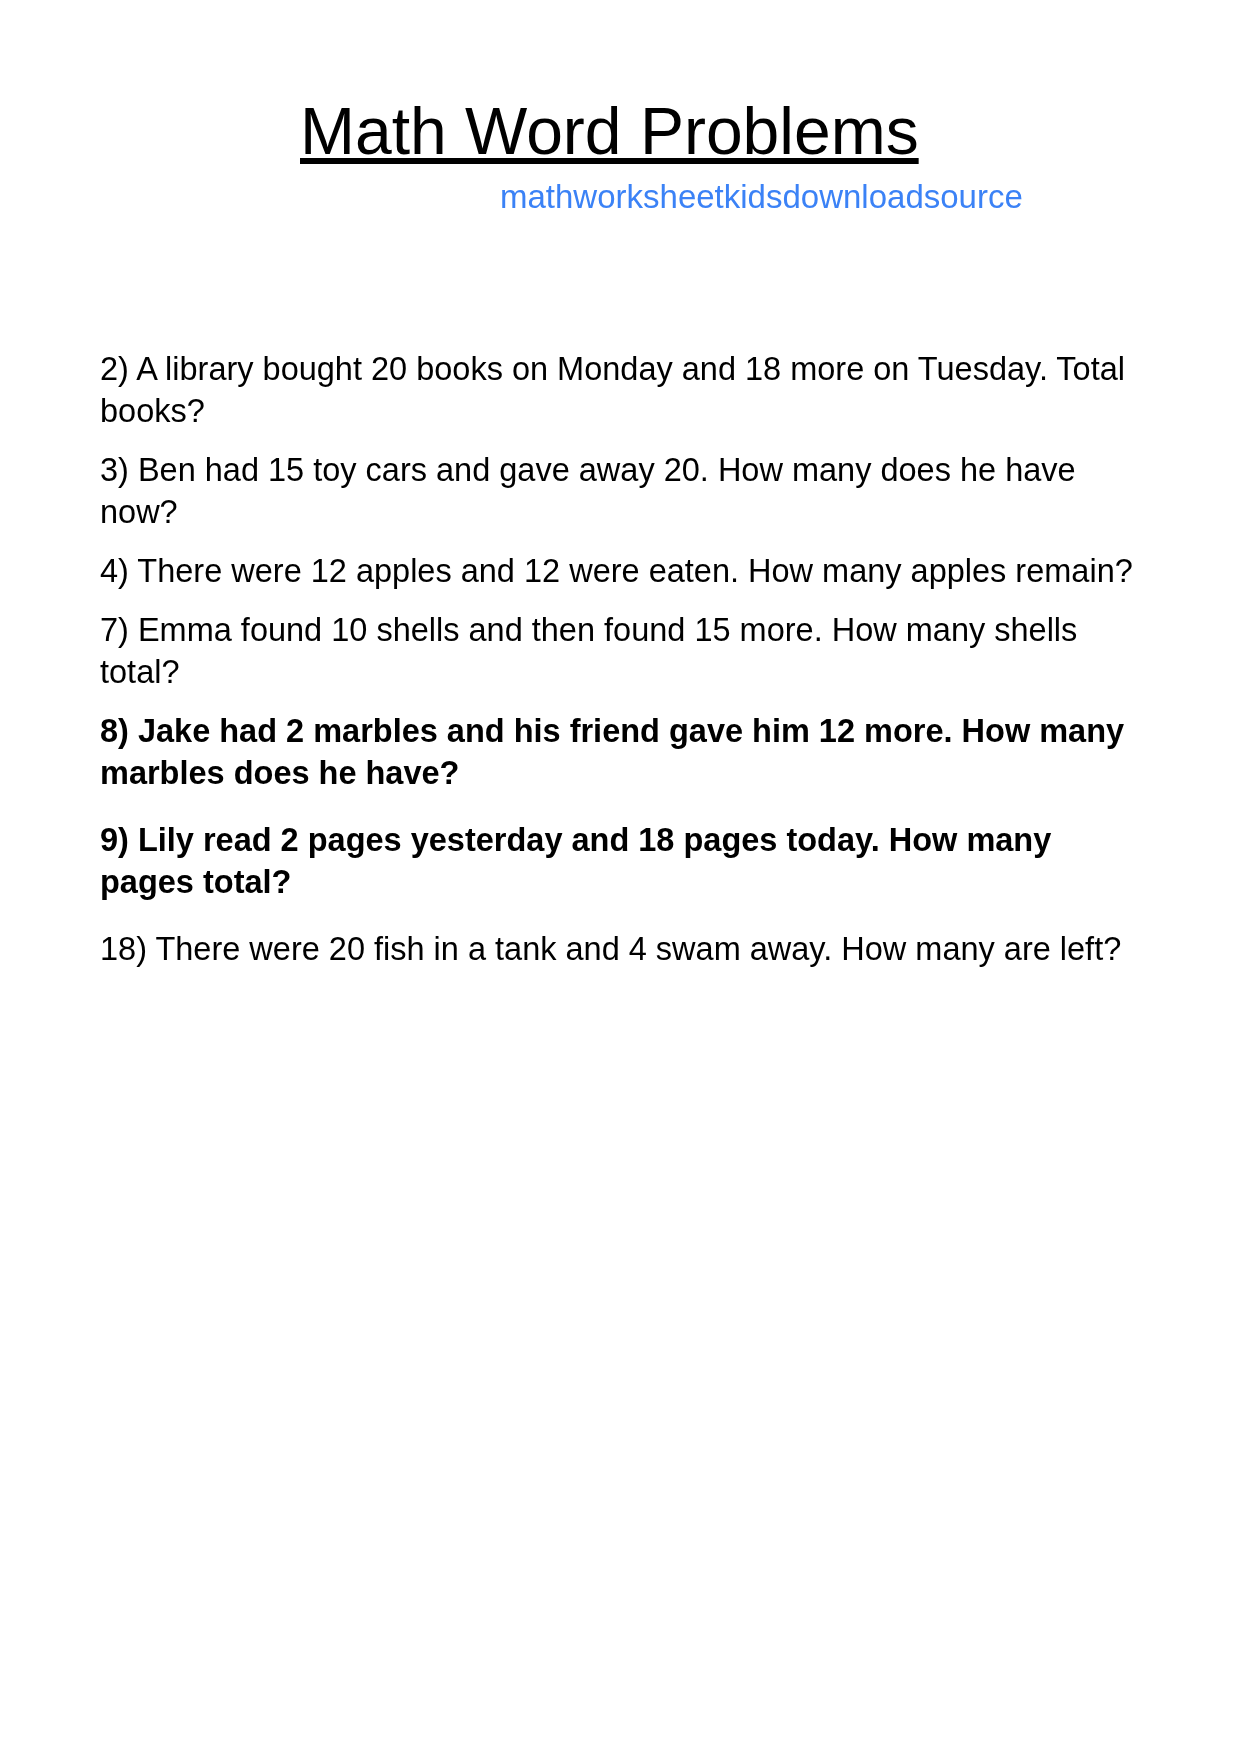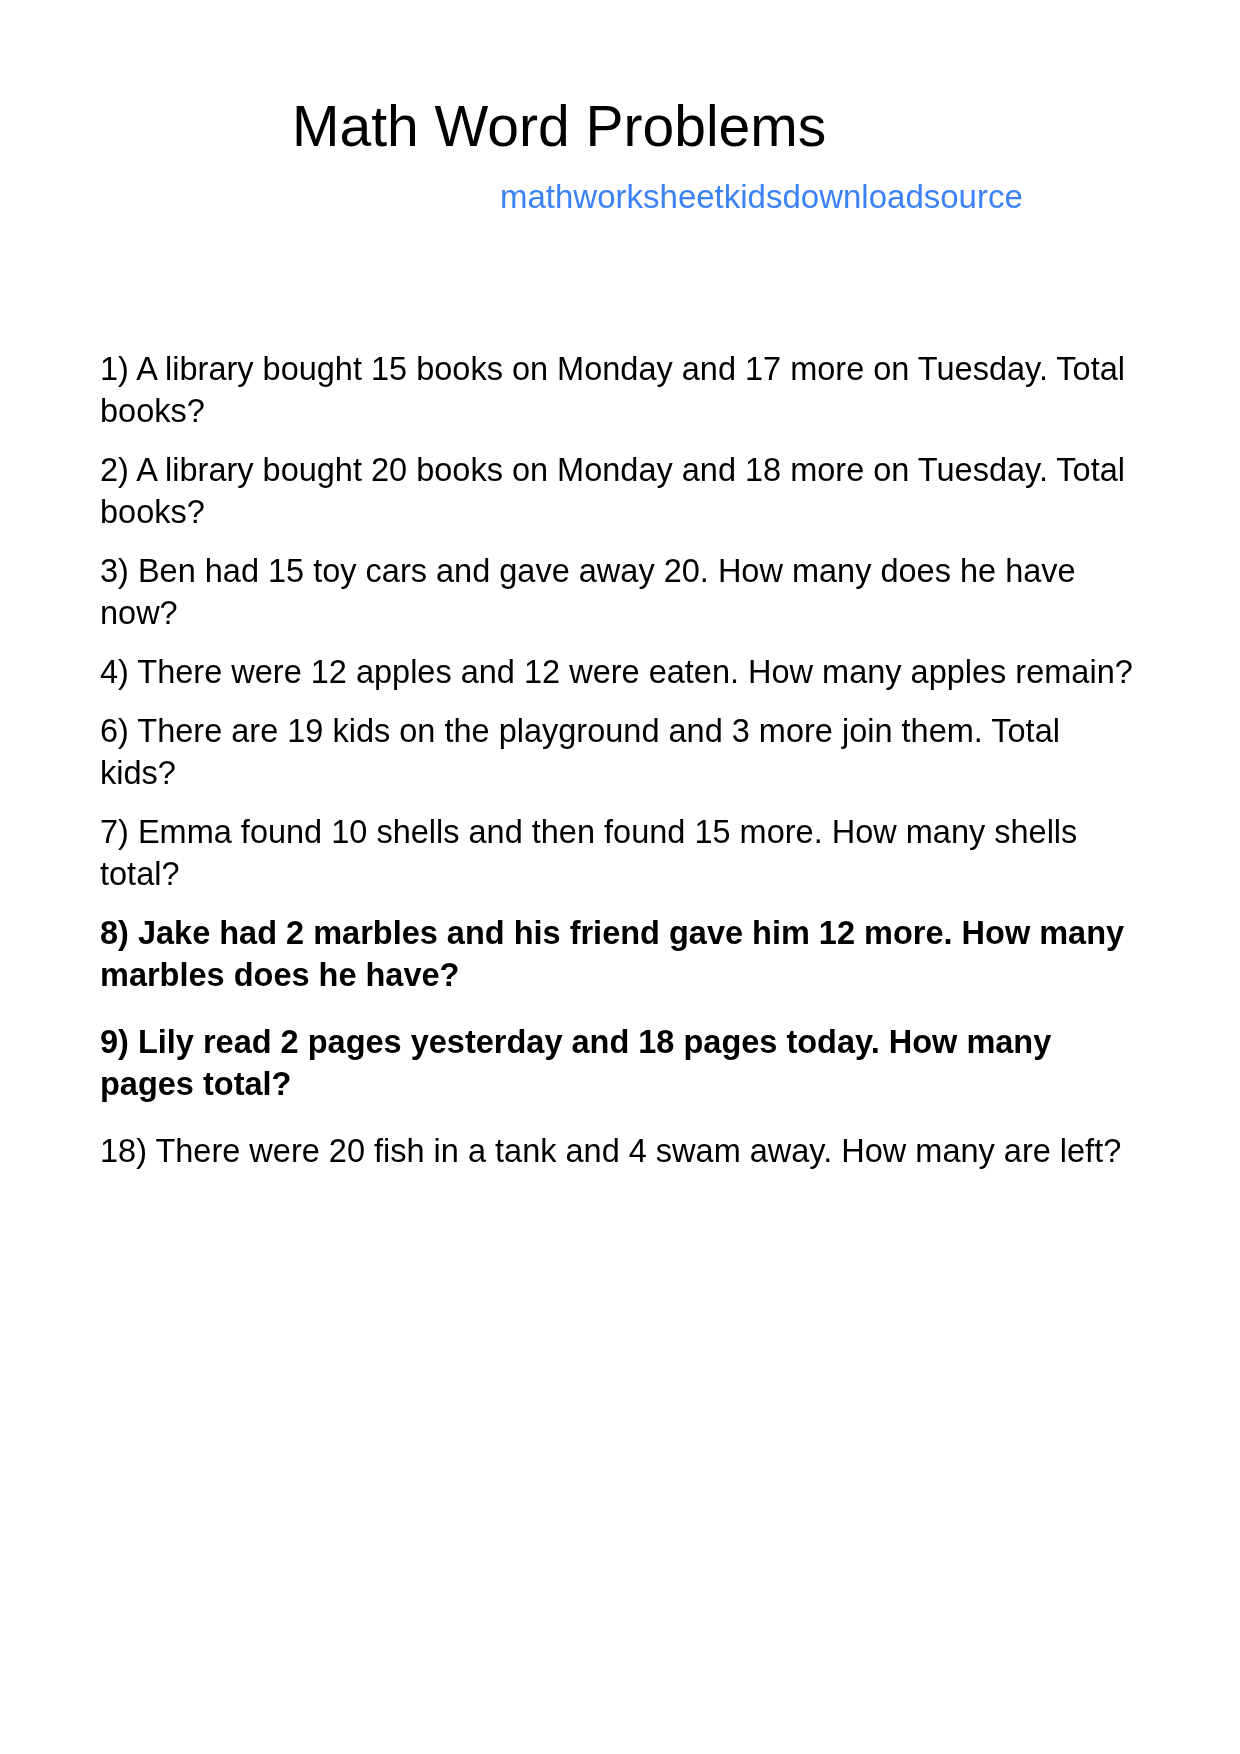--- a/index.html
+++ b/index.html
@@ -10,27 +10,28 @@
     body {
       width: 1240px;
       height: 1754px;
       position: relative;
       overflow: hidden;
       font-family: "Liberation Sans", sans-serif;
       color: #000000;
     }
     .page-title {
       position: absolute;
-      left: 292px;
+      left: 300px;
       top: 98px;
-      font-size: 57px;
+      font-size: 66px;
       line-height: 1;
       font-weight: normal;
       margin: 0;
       white-space: nowrap;
+      text-decoration: underline;
     }
     .page-subtitle {
       position: absolute;
       left: 500px;
       top: 180px;
       font-size: 33px;
       line-height: 1;
       color: #3b82f6;
       white-space: nowrap;
     }
@@ -54,22 +55,20 @@
       font-weight: bold;
     }
   </style>
 </head>
 <body>
 
 <h1 class="page-title">Math Word Problems</h1>
 <div class="page-subtitle">mathworksheetkidsdownloadsource</div>
 
 <ol class="problem-list">
-  <li class="problem">1) A library bought 15 books on Monday and 17 more on Tuesday. Total books?</li>
   <li class="problem">2) A library bought 20 books on Monday and 18 more on Tuesday. Total books?</li>
   <li class="problem">3) Ben had 15 toy cars and gave away 20. How many does he have now?</li>
   <li class="problem">4) There were 12 apples and 12 were eaten. How many apples remain?</li>
-  <li class="problem">6) There are 19 kids on the playground and 3 more join them. Total kids?</li>
   <li class="problem">7) Emma found 10 shells and then found 15 more. How many shells total?</li>
   <li class="problem gap-lg">8) Jake had 2 marbles and his friend gave him 12 more. How many marbles does he have?</li>
   <li class="problem gap-lg">9) Lily read 2 pages yesterday and 18 pages today. How many pages total?</li>
   <li class="problem">18) There were 20 fish in a tank and 4 swam away. How many are left?</li>
 </ol>
 
 </body></html>

